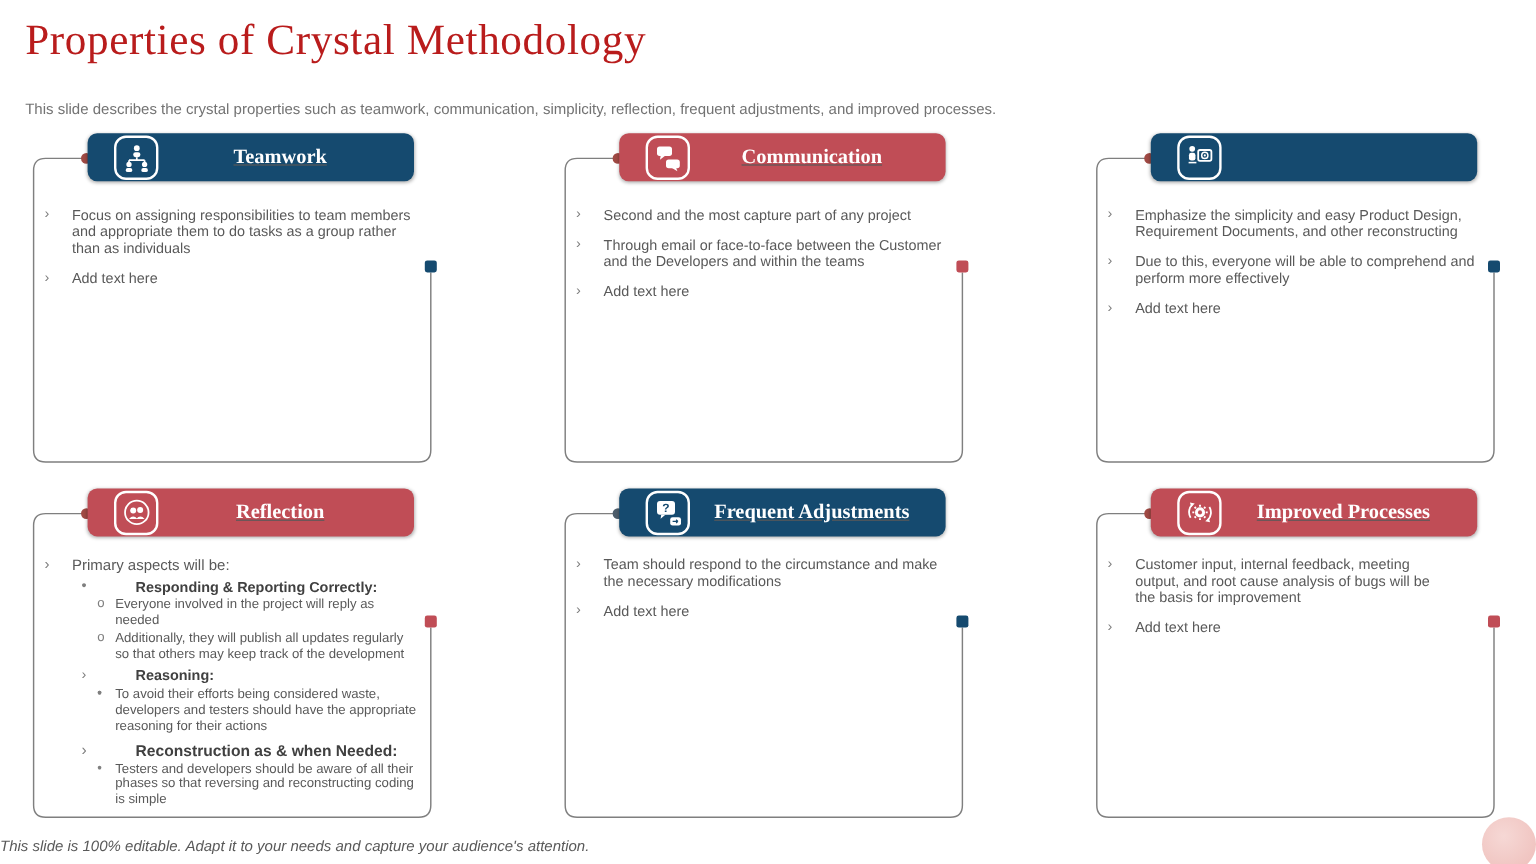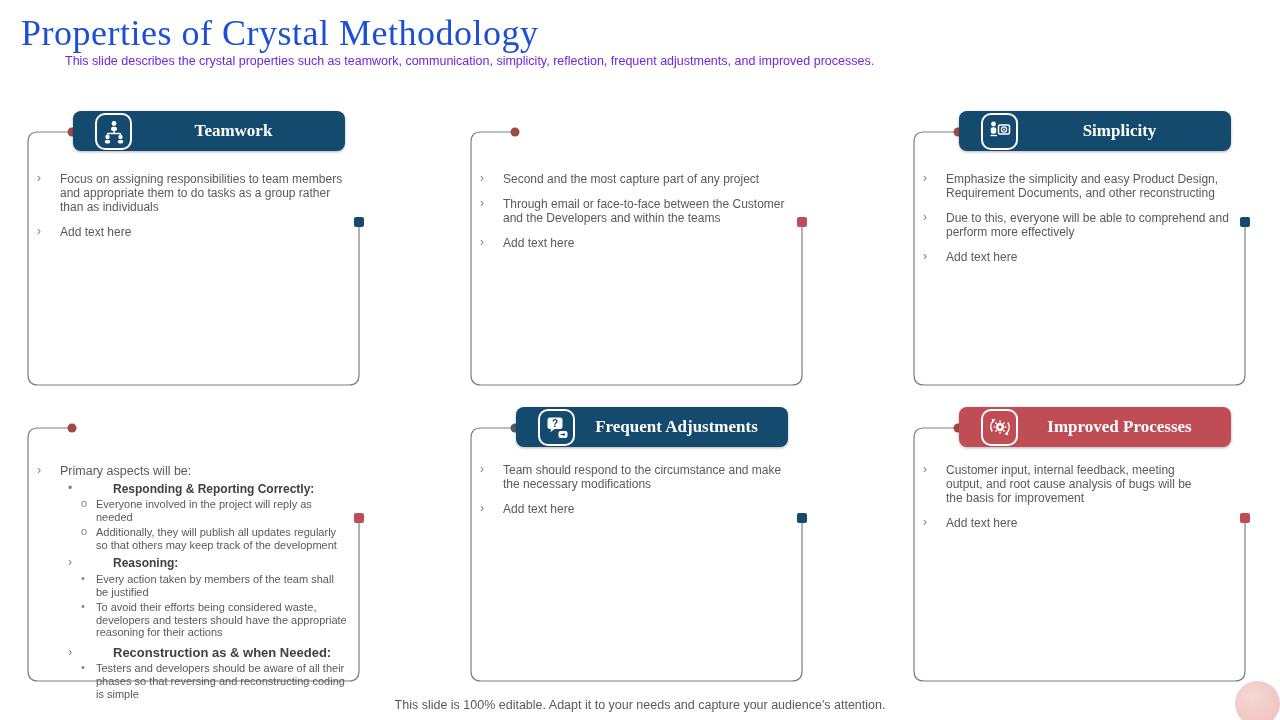--- a/index.html
+++ b/index.html
@@ -4,33 +4,34 @@
 <style>
   * { margin:0; padding:0; box-sizing:border-box; }
   html,body { width:1280px; height:720px; }
   body {
     position:relative; overflow:hidden; background:#ffffff;
     font-family:"Liberation Sans", sans-serif; color:#595959;
   }
   .slide-title {
     position:absolute; left:21px; top:12px;
     font-family:"Liberation Serif", serif; font-size:36px; font-weight:normal;
-    color:#1d4ed8; letter-spacing:0.5px;
-  }
-  .slide-subtitle { position:absolute; left:21px; top:54px; font-size:12.5px; color:#6d28d9;margin-left:44px; }
-  .slide-footer { position:absolute; left:0; top:698px; width:100%; text-align:center; font-size:12.5px; color:#595959; }
+    color:#b91c1c; letter-spacing:0.5px;
+  }
+  .slide-subtitle { position:absolute; left:21px; top:84px; font-size:12.5px; color:#737373; }
+  .slide-footer { position:absolute; left:0; top:698px; width:100%; font-size:12.5px; color:#595959;font-style:italic; }
 
   .card { position:absolute; width:333px; height:255px; }
   .card svg.outline { position:absolute; left:0; top:0; overflow:visible; }
 
   .card-header {
     position:absolute; left:46px; top:-20px; width:272px; height:40px;
     background:var(--theme); border-radius:8px;
     display:flex; align-items:center; padding-left:22px;
     box-shadow:0 1px 3px rgba(0,0,0,0.3);
+    text-decoration:underline;
   }
   .icon-box {
     width:37px; height:37px; border:2.5px solid #fff; border-radius:10px;
     display:flex; align-items:center; justify-content:center; flex:0 0 auto;
     background:var(--theme);
   }
   .icon-box svg { overflow:visible; }
   .card-title {
     flex:1; text-align:center; color:#ffffff;
     font-family:"Liberation Serif", serif; font-weight:bold; font-size:17px;
@@ -84,20 +85,31 @@
     <div class="b lv1"><span class="mk">›</span><span class="tx">Add text here</span></div>
   </div>
 </div>
 
 <div class="card row1" style="left: 470px; top: 131px; --theme: #c04d56; --dot: #a04a44;">
   <svg class="outline" width="333" height="255" viewBox="0 0 333 255">
     <path d="M 44 1 H 11 Q 1 1 1 11 V 244 Q 1 254 11 254 H 322 Q 332 254 332 244 V 96" fill="none" stroke="#7f7f7f" stroke-width="1.2"></path>
     <circle cx="45" cy="1" r="4.5" fill="var(--dot)"></circle>
     <rect x="327" y="86" width="10" height="10" rx="2" fill="var(--theme)"></rect>
   </svg>
+  <div class="card-header">
+    <div class="icon-box">
+      <svg width="26" height="26" viewBox="0 0 26 26">
+        <rect x="3.5" y="4" width="12.5" height="8" rx="2.2" fill="#fff"></rect>
+        <path d="M6.5 12 L6 15.2 L10 12 Z" fill="#fff"></path>
+        <rect x="11" y="15" width="11.5" height="7.2" rx="2.2" fill="#fff"></rect>
+        <path d="M19.5 22 L20.5 24.8 L16 22 Z" fill="#fff"></path>
+      </svg>
+    </div>
+    <div class="card-title">Communication</div>
+  </div>
   <div class="card-body">
     <div class="b lv1"><span class="mk">›</span><span class="tx">Second and the most capture part of any project</span></div>
     <div class="b lv1"><span class="mk">›</span><span class="tx">Through email or face-to-face between the Customer and the Developers and within the teams</span></div>
     <div class="b lv1"><span class="mk">›</span><span class="tx">Add text here</span></div>
   </div>
 </div>
 
 <div class="card row1" style="left: 913px; top: 131px; --theme: #154a6f; --dot: #a04a44;">
   <svg class="outline" width="333" height="255" viewBox="0 0 333 255">
     <path d="M 44 1 H 11 Q 1 1 1 11 V 244 Q 1 254 11 254 H 322 Q 332 254 332 244 V 96" fill="none" stroke="#7f7f7f" stroke-width="1.2"></path>
@@ -108,42 +120,53 @@
     <div class="icon-box">
       <svg width="26" height="26" viewBox="0 0 26 26">
         <circle cx="6.5" cy="6" r="2.4" fill="#fff"></circle>
         <rect x="3.8" y="9.3" width="5.4" height="6.5" rx="2" fill="#fff"></rect>
         <path d="M3.5 17.5 H10" stroke="#fff" stroke-width="1.3"></path>
         <rect x="11.5" y="7" width="11" height="9" rx="1.5" fill="none" stroke="#fff" stroke-width="1.5"></rect>
         <circle cx="17" cy="11.5" r="2.6" fill="none" stroke="#fff" stroke-width="1.2"></circle>
         <circle cx="17" cy="11.5" r="0.9" fill="#fff"></circle>
       </svg>
     </div>
-    <div class="card-title">Simplicity</div>
   </div>
   <div class="card-body">
     <div class="b lv1"><span class="mk">›</span><span class="tx">Emphasize the simplicity and easy Product Design, Requirement Documents, and other reconstructing</span></div>
     <div class="b lv1"><span class="mk">›</span><span class="tx">Due to this, everyone will be able to comprehend and perform more effectively</span></div>
     <div class="b lv1"><span class="mk">›</span><span class="tx">Add text here</span></div>
   </div>
 </div>
 
 <div class="card row2" style="left: 27px; top: 427px; --theme: #c04d56; --dot: #a04a44;">
   <svg class="outline" width="333" height="255" viewBox="0 0 333 255">
     <path d="M 44 1 H 11 Q 1 1 1 11 V 244 Q 1 254 11 254 H 322 Q 332 254 332 244 V 96" fill="none" stroke="#7f7f7f" stroke-width="1.2"></path>
     <circle cx="45" cy="1" r="4.5" fill="var(--dot)"></circle>
     <rect x="327" y="86" width="10" height="10" rx="2" fill="var(--theme)"></rect>
   </svg>
+  <div class="card-header">
+    <div class="icon-box">
+      <svg width="26" height="26" viewBox="0 0 26 26">
+        <circle cx="13" cy="13" r="9.8" fill="none" stroke="#fff" stroke-width="1.5"></circle>
+        <circle cx="10" cy="11.5" r="2.5" fill="#fff"></circle>
+        <circle cx="15.8" cy="11" r="2.5" fill="#fff"></circle>
+        <path d="M6.5 18.5 Q10 14.5 13.5 18.5 Z" fill="#fff"></path>
+        <path d="M12.5 18.5 Q16 14.5 19.5 18.5 Z" fill="#fff"></path>
+      </svg>
+    </div>
+    <div class="card-title">Reflection</div>
+  </div>
   <div class="card-body">
     <div class="b lv1" style="margin-bottom:4px; font-size:12.5px;"><span class="mk">›</span><span class="tx">Primary aspects will be:</span></div>
     <div class="b lv2 bold"><span class="mk">•</span><span class="tx">Responding &amp; Reporting Correctly:</span></div>
     <div class="b lv3"><span class="mk">o</span><span class="tx">Everyone involved in the project will reply as needed</span></div>
     <div class="b lv3"><span class="mk">o</span><span class="tx">Additionally, they will publish all updates regularly so that others may keep track of the development</span></div>
     <div class="b lv2 bold mt"><span class="mk">›</span><span class="tx">Reasoning:</span></div>
-    <div class="b lv3"><span class="mk">•</span><span class="tx">Every action taken by members of the team shall be justified</span></div>
+    <div class="b lv3"><span class="mk">•</span></div>
     <div class="b lv3"><span class="mk">•</span><span class="tx">To avoid their efforts being considered waste, developers and testers should have the appropriate reasoning for their actions</span></div>
     <div class="b lv2 bold big mt"><span class="mk">›</span><span class="tx">Reconstruction as &amp; when Needed:</span></div>
     <div class="b lv3"><span class="mk">•</span><span class="tx">Testers and developers should be aware of all their phases so that reversing and reconstructing coding is simple</span></div>
   </div>
 </div>
 
 <div class="card row2" style="left: 470px; top: 427px; --theme: #154a6f; --dot: #4d5d6b;">
   <svg class="outline" width="333" height="255" viewBox="0 0 333 255">
     <path d="M 44 1 H 11 Q 1 1 1 11 V 244 Q 1 254 11 254 H 322 Q 332 254 332 244 V 96" fill="none" stroke="#7f7f7f" stroke-width="1.2"></path>
     <circle cx="45" cy="1" r="4.5" fill="var(--dot)"></circle>

